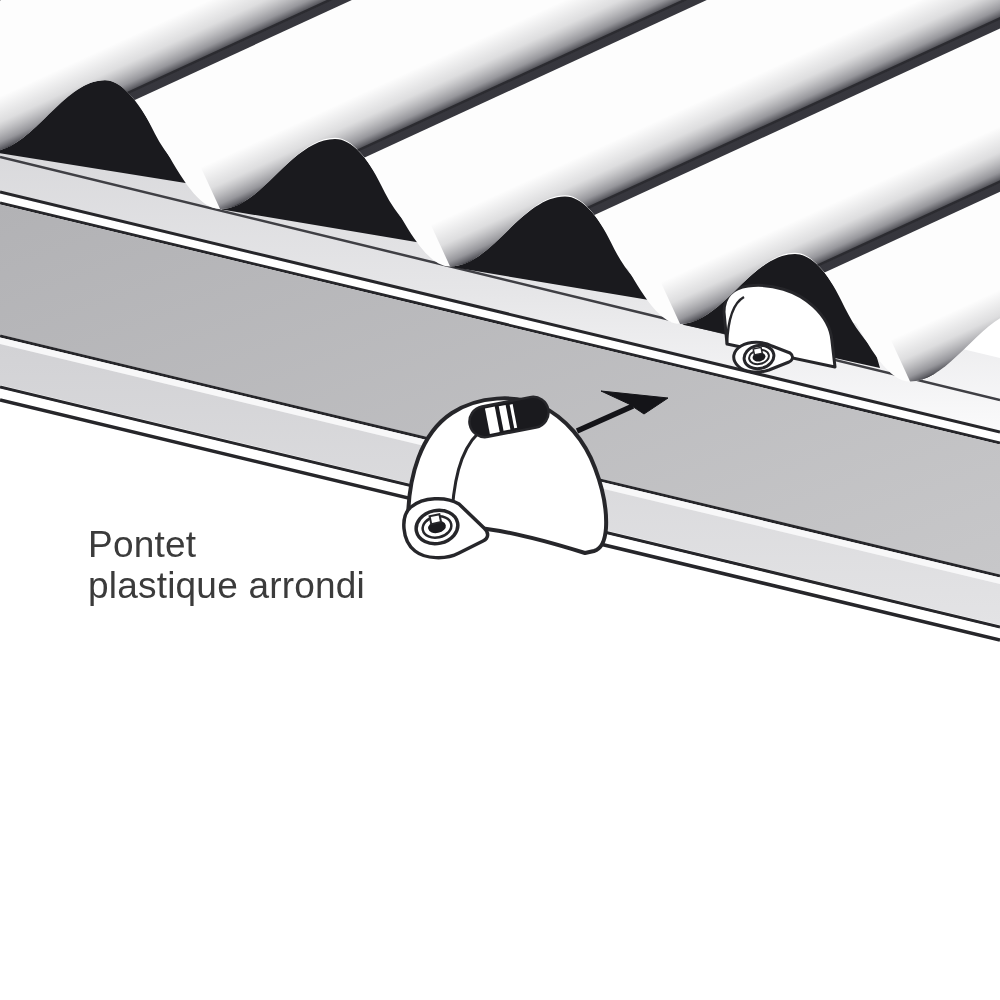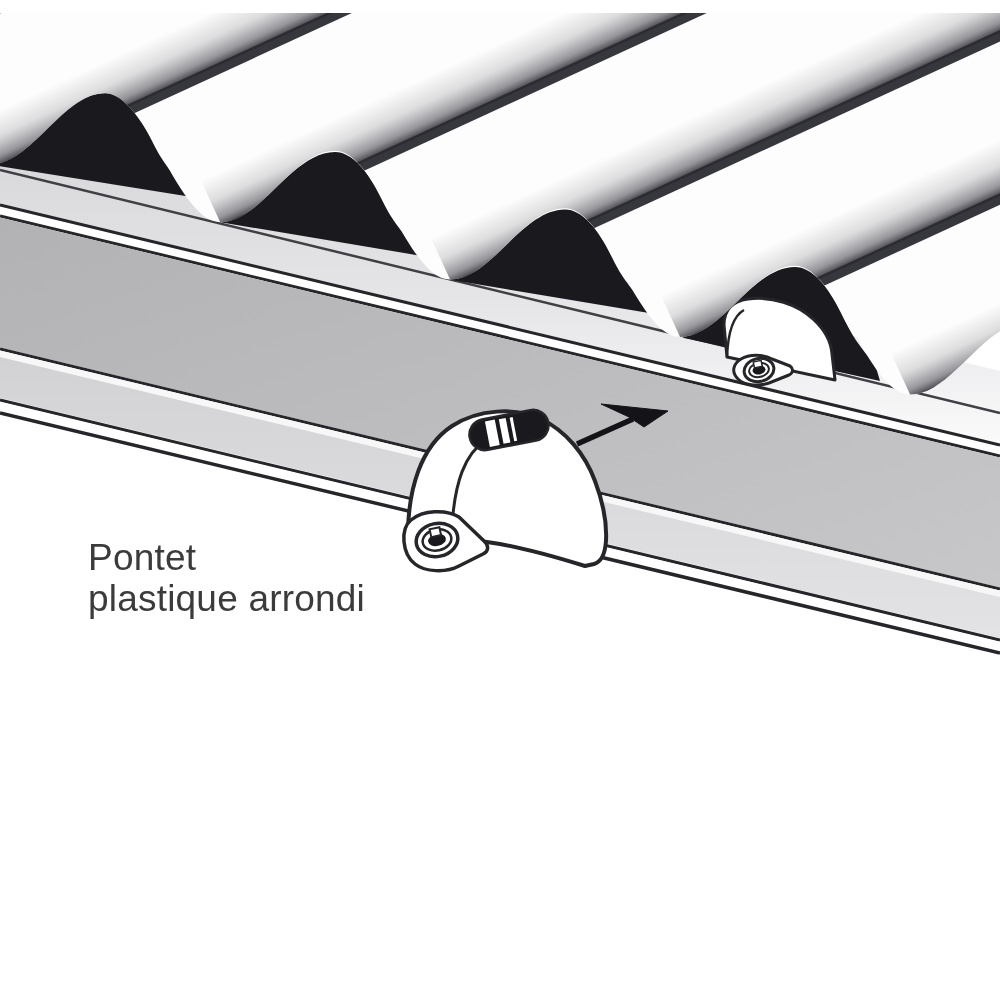--- a/index.html
+++ b/index.html
@@ -1,17 +1,17 @@
 <!DOCTYPE html>
 <html><head>
 <meta charset="utf-8">
 <style>
   html,body{margin:0;padding:0;background:#ffffff;}
   .stage{width:1000px;height:931px;position:relative;background:#5eead4;overflow:hidden;
-         font-family:"Liberation Sans", sans-serif;margin-top:13px;}
+         font-family:"Liberation Sans", sans-serif;}
   svg{display:block;}
   text.diagram-label{fill:#3b3b3b;font-family:"Liberation Sans","DejaVu Sans",sans-serif;
        font-size:37px;letter-spacing:0.2px;}
 </style>
 </head>
 <body>
 
 <div class="stage">
 <svg width="1000" height="1000" viewBox="0 0 1000 1000">
   <defs>

